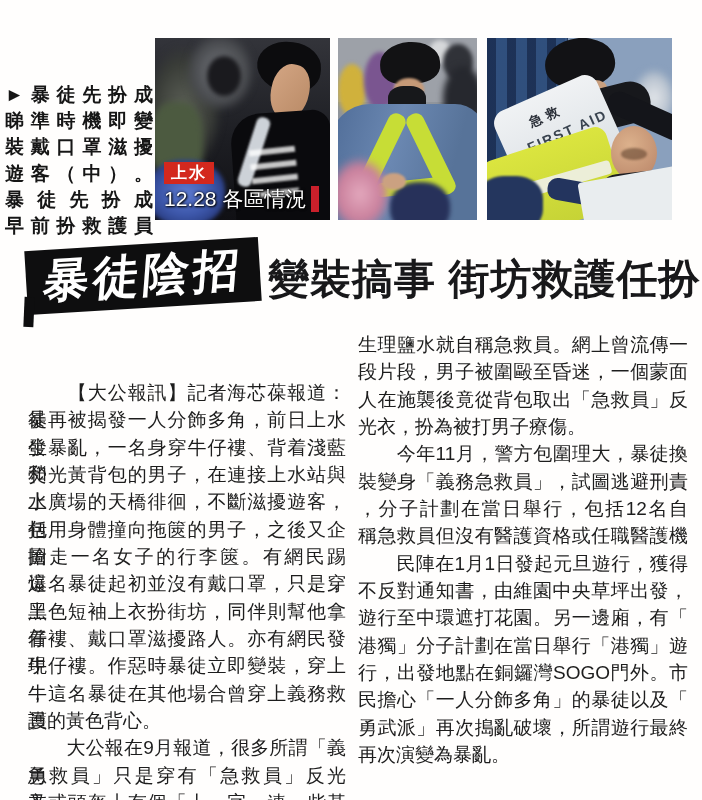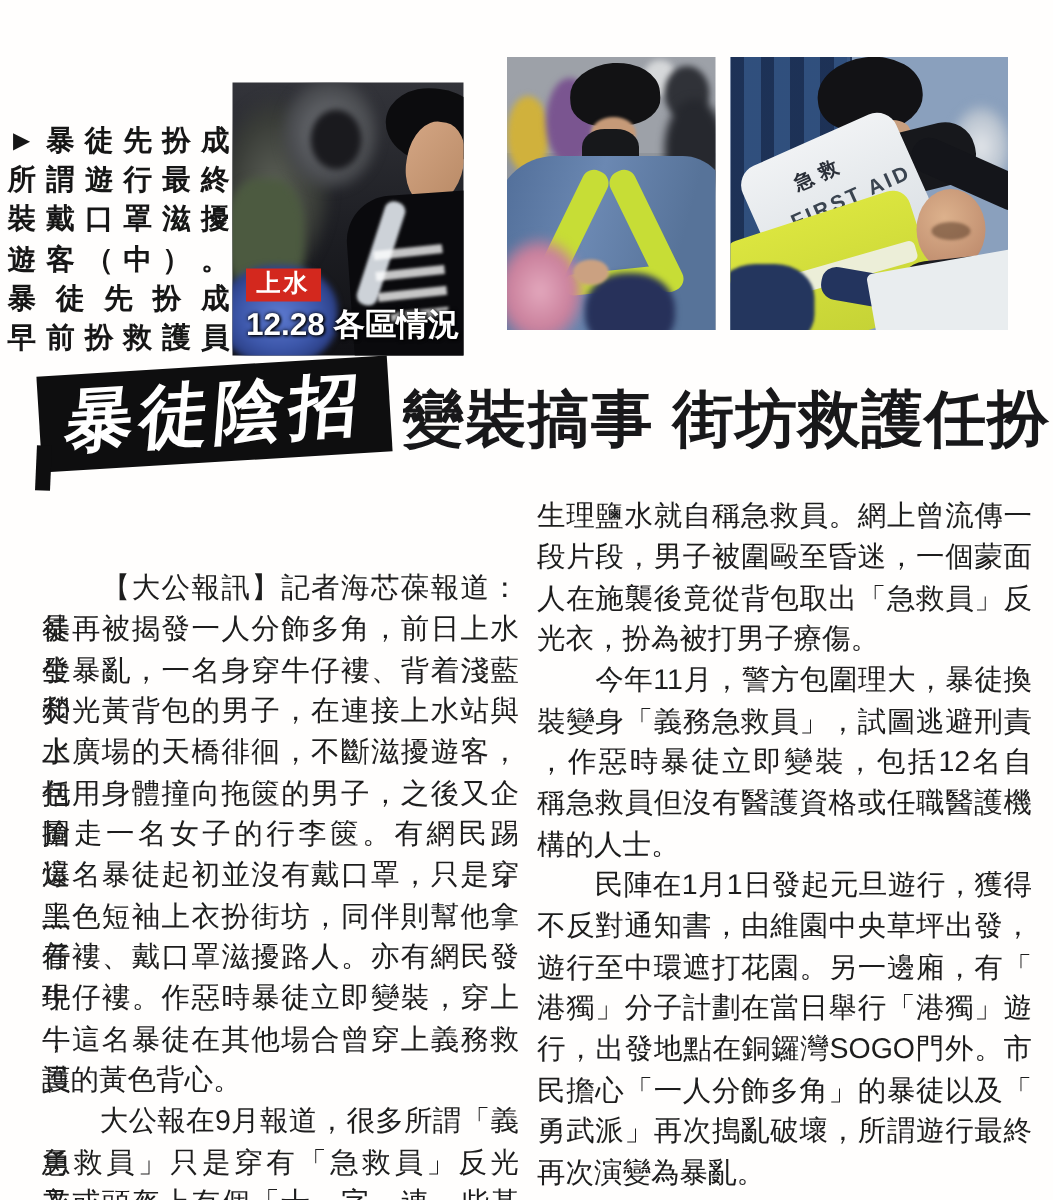--- a/index.html
+++ b/index.html
@@ -6,40 +6,40 @@
   .page{position:relative;width:702px;height:800px;background:#fffefd;overflow:hidden;
         font-family:"Liberation Sans", sans-serif;}
 
   
   .caption{position:absolute;left:5px;top:42px;width:148px;font-size:19px;font-weight:700;
            color:#161616;line-height:26.2px;margin-top:40px;}
   .caption .tline{height:26.2px;}
 
   
   .photo{position:absolute;top:38px;height:182px;overflow:hidden;background:#8a8f96;}
-  .p1{left:155px;width:154px;background:linear-gradient(180deg,#33343a,#1d1e23 55%,#101014);margin-top:17px;}
+  .p1{left:155px;width:175px;background:linear-gradient(180deg,#33343a,#1d1e23 55%,#101014);}
   .p2{left:338px;width:139px;background:linear-gradient(180deg,#9da1a8 0 35%,#90959c 35% 60%,#84888f);}
   .p3{left:487px;width:185px;background:linear-gradient(90deg,#27406b 0 42%,#8aa0bd 42%);}
   .b{position:absolute;border-radius:50%;}
 
   
   .p1-crowdA{left:-12px;top:6px;width:80px;height:130px;background:radial-gradient(closest-side,#5c6057,#3a3d38 70%,transparent);filter:blur(3px);}
   .p1-crowdB{left:30px;top:-6px;width:70px;height:80px;background:radial-gradient(closest-side,#75787d,#4a4c50 75%,transparent);filter:blur(3px);}
   .p1-headA{left:52px;top:18px;width:34px;height:40px;background:#1a1a1e;filter:blur(2px);}
   .p1-green{left:-4px;top:64px;width:52px;height:78px;background:#4c5a40;border-radius:40%;filter:blur(3px);}
   .p1-hair{left:102px;top:4px;width:64px;height:50px;background:#0c0c0e;border-radius:50% 50% 45% 55%;transform:rotate(6deg);}
   .p1-face{left:116px;top:26px;width:38px;height:56px;background:linear-gradient(120deg,#d3a583,#b98a66);border-radius:50% 45% 55% 50%;transform:rotate(10deg);}
   .p1-body{left:78px;top:74px;width:100px;height:112px;background:#0a0a0d;border-radius:30px 18px 0 0;transform:rotate(-4deg);}
   .p1-strap{left:92px;top:78px;width:14px;height:72px;background:#cdd2d8;transform:rotate(18deg);filter:blur(1px);border-radius:6px;}
   .p1-print{left:96px;top:106px;width:46px;height:52px;border-radius:6px;transform:rotate(-6deg);opacity:.85;filter:blur(1px);
             background:repeating-linear-gradient(0deg,rgba(255,255,255,.9) 0 6px,rgba(255,255,255,0) 6px 14px);}
   .p1-bag{left:-8px;top:122px;width:78px;height:66px;background:radial-gradient(closest-side,#5d7ad0,#3b55a8 70%,#2c4086);border-radius:45%;filter:blur(2px);}
   .p1tag{position:absolute;left:9px;top:124px;background:#d3281e;color:#fff;font-size:16px;font-weight:700;
          padding:1px 7px;line-height:20px;letter-spacing:2px;}
-  .p1cap{position:absolute;left:9px;top:147px;color:#fff;font-size:21px;font-weight:700;white-space:nowrap;
+  .p1cap{position:absolute;left:9px;top:147px;color:#fff;font-size:21px;font-weight:400;white-space:nowrap;
          text-shadow:0 0 3px #000,1px 1px 2px #000;display:flex;align-items:center;}
   .redbar{width:8px;height:26px;background:#c9202b;display:inline-block;margin-left:5px;}
 
   
   .p2-yellow{left:0;top:26px;width:28px;height:52px;background:#d0b13c;filter:blur(2px);}
   .p2-purple{left:26px;top:14px;width:32px;height:58px;background:#7a5590;filter:blur(2px);}
   .p2-white{right:26px;top:2px;width:22px;height:24px;background:#d6d8da;filter:blur(2px);}
   .p2-darkA{right:4px;top:6px;width:30px;height:36px;background:#303238;filter:blur(2px);}
   .p2-darkB{right:-6px;top:28px;width:40px;height:66px;background:#26282e;filter:blur(3px);}
   .p2-cap{left:42px;top:4px;width:60px;height:42px;background:#121214;border-radius:50% 50% 40% 40%;transform:rotate(-4deg);}
@@ -91,21 +91,21 @@
   .tline{height:27.35px;white-space:pre;}
   .col .tline.full, .caption .tline.full{white-space:normal;text-align:justify;text-align-last:justify;}
 </style>
 </head>
 <body>
 
 <div class="page">
 
   <div class="caption">
       <div class="tline full">►暴徒先扮成</div>
-      <div class="tline full">所謂遊行最終</div>
+      <div class="tline full">睇準時機即變</div>
       <div class="tline full">裝戴口罩滋擾</div>
       <div class="tline full">遊客（中）。</div>
       <div class="tline full">暴徒先扮成</div>
       <div class="tline full">早前扮救護員</div>
     </div>
 
   <div class="photo p1">
     <div class="b p1-crowdA"></div>
     <div class="b p1-crowdB"></div>
     <div class="b p1-headA"></div>
@@ -186,23 +186,22 @@
       <div class="tline full">又或頭盔上有個「十」字，連一些基本</div>
       <div class="tline full">的急救用品也沒隨身，更有人手拿一支</div>
     </div>
   <div class="col colR">
       <div class="tline full">生理鹽水就自稱急救員。網上曾流傳一</div>
       <div class="tline full">段片段，男子被圍毆至昏迷，一個蒙面</div>
       <div class="tline full">人在施襲後竟從背包取出「急救員」反</div>
       <div class="tline">光衣，扮為被打男子療傷。</div>
       <div class="tline full">　　今年11月，警方包圍理大，暴徒換</div>
       <div class="tline full">裝變身「義務急救員」，試圖逃避刑責</div>
-      <div class="tline full">，作惡時暴徒立即變裝，包括12名自</div>
+      <div class="tline full">，分子計劃在當日舉行，包括12名自</div>
       <div class="tline full">稱急救員但沒有醫護資格或任職醫護機</div>
-      <div class="tline">構的人士。</div>
       <div class="tline full">　　民陣在1月1日發起元旦遊行，獲得</div>
       <div class="tline full">不反對通知書，由維園中央草坪出發，</div>
       <div class="tline full">遊行至中環遮打花園。另一邊廂，有「</div>
       <div class="tline full">港獨」分子計劃在當日舉行「港獨」遊</div>
       <div class="tline full">行，出發地點在銅鑼灣SOGO門外。市</div>
       <div class="tline full">民擔心「一人分飾多角」的暴徒以及「</div>
       <div class="tline full">勇武派」再次搗亂破壞，所謂遊行最終</div>
       <div class="tline">再次演變為暴亂。</div>
     </div>
 

